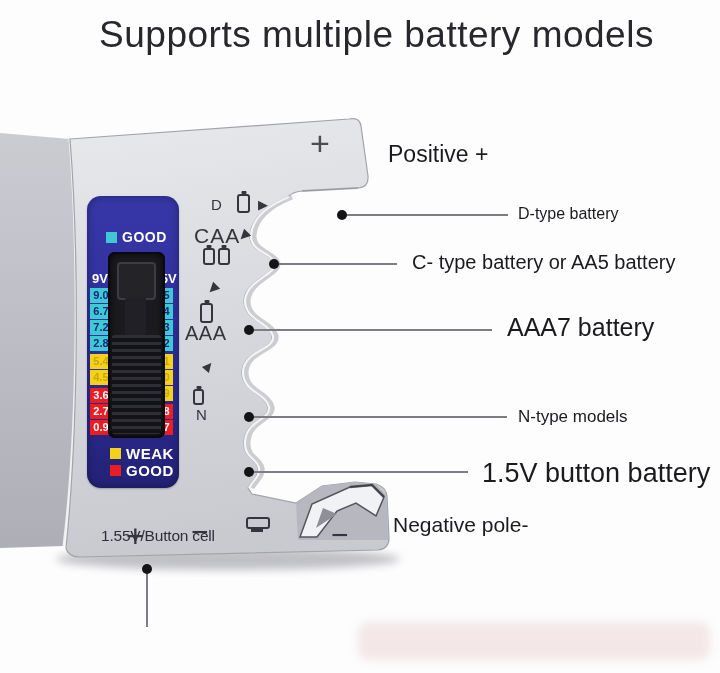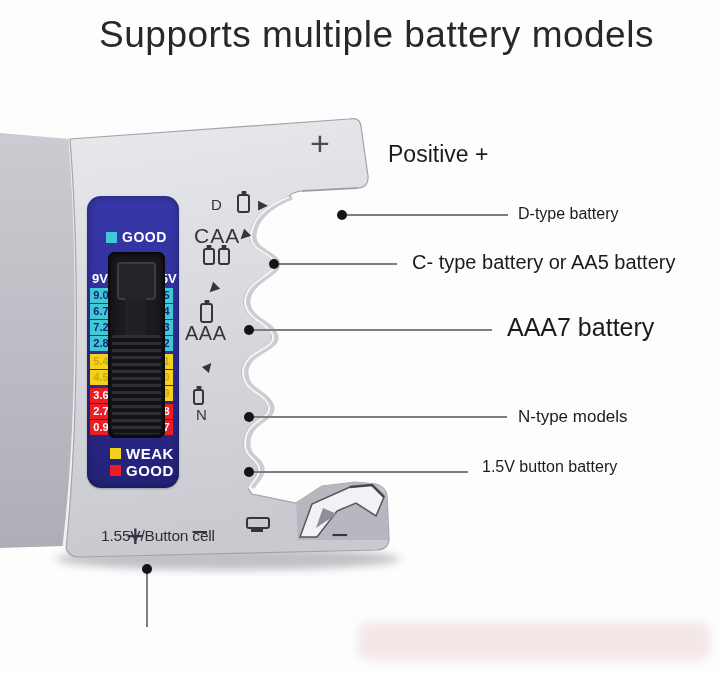--- a/index.html
+++ b/index.html
@@ -201,20 +201,21 @@
   <div class="pdot" style="left:244px;top:325px;"></div>
   <div class="pline" style="left:251px;top:329px;width:241px;"></div>
   <div class="callout" style="left:507px;top:313px;font-size:25px;">AAA7 battery</div>
 
   <div class="pdot" style="left:244px;top:412px;"></div>
   <div class="pline" style="left:251px;top:416px;width:256px;"></div>
   <div class="callout" style="left:518px;top:407px;font-size:17px;">N-type models</div>
 
   <div class="pdot" style="left:244px;top:467px;"></div>
   <div class="pline" style="left:251px;top:471px;width:217px;"></div>
-  <div class="callout" style="left:482px;top:458px;font-size:16px;">1.5V button battery</div>
-
+  <div class="callout" style="left:482px;top:458px;font-size:27px;">1.5V button battery</div>
+
+  <div class="callout" style="left:393px;top:513px;font-size:21px;">Negative pole-</div>
 
   <div class="pdot" style="left:142px;top:564px;"></div>
   <div class="pline vert" style="left:146px;top:572px;height:55px;"></div>
 
   <div class="watermark"></div>
 </div>
 
 </body></html>

